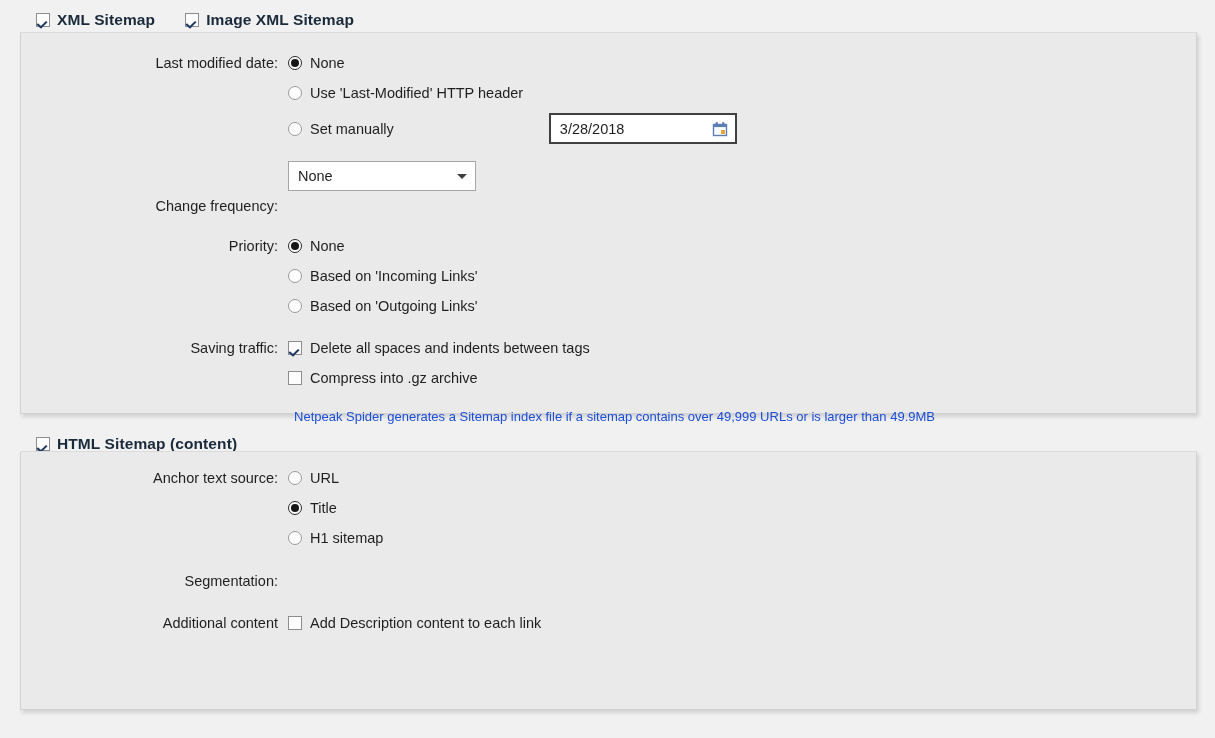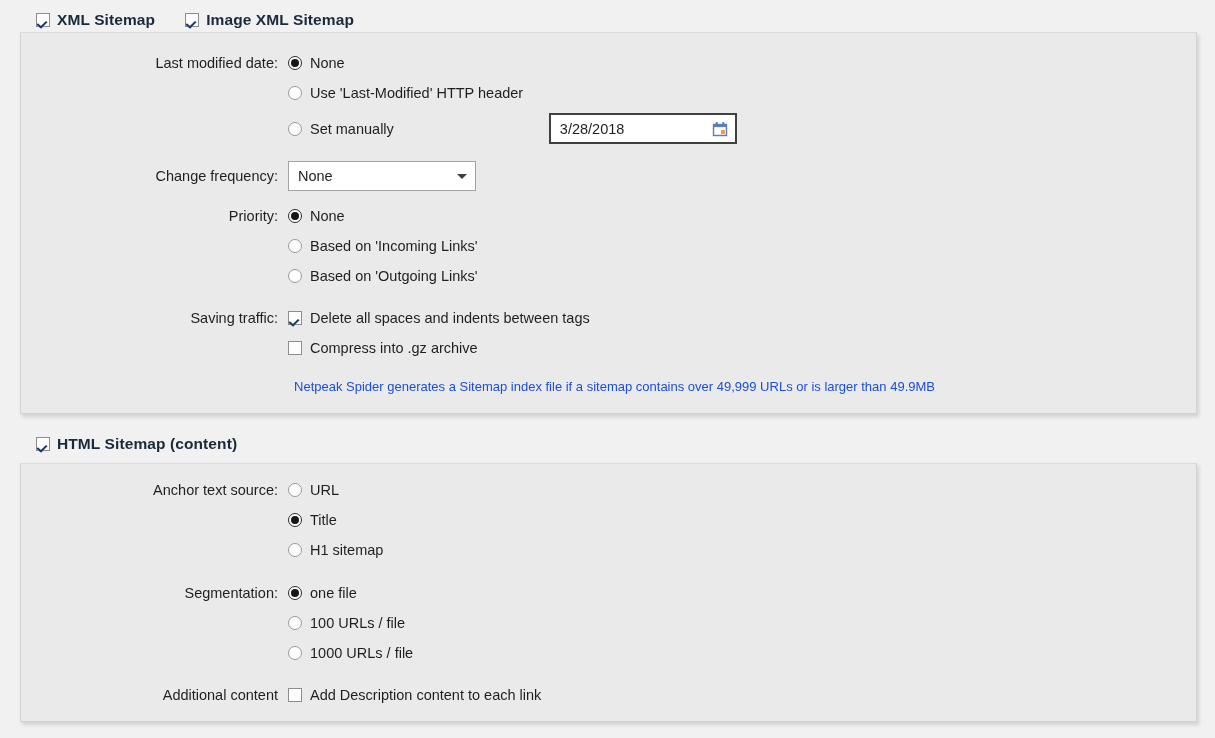--- a/index.html
+++ b/index.html
@@ -79,21 +79,21 @@
   .panel {
     position: absolute;
     left: 20px;
     width: 1177px;
     background: #eaeaea;
     border: 1px solid #d2d2d2;
     border-top-color: #dcdcdc;
     box-shadow: 2px 3px 4px rgba(0,0,0,0.13);
   }
   #panel-xml   { top: 32px;  height: 382px; }
-  #panel-html  { top: 463px; height: 259px; }
+  #panel-html  { top: 451px; height: 259px; }
 
   
   .row {
     display: flex;
     align-items: flex-start;
     margin-top: 0;
   }
   .row-label {
     width: 267px;
     text-align: right;
@@ -210,21 +210,21 @@
               <rect x="10.2" y="1.2" width="2.2" height="3" fill="#5b7fb5"></rect>
               <rect x="9" y="9" width="4" height="4" fill="#e8a33d"></rect>
             </svg>
           </span>
         </span>
       </div>
     </div>
   </div>
 
   <div class="row" style="margin-top:17px;">
-    <div class="row-label" style="line-height:30px;">Change frequency:</div>
+    <div class="row-label" style="line-height:30px;margin-top:30px;">Change frequency:</div>
     <div class="row-body">
       <div class="dropdown">
         <span class="dd-value">None</span>
         <span class="dd-arrow"></span>
       </div>
     </div>
   </div>
 
   <div class="row" style="margin-top:15px;">
     <div class="row-label">Priority:</div>
@@ -283,34 +283,20 @@
       </div>
       <div class="opt">
         <span class="rb"></span>
         <span class="opt-label">H1 sitemap</span>
       </div>
     </div>
   </div>
 
   <div class="row" style="margin-top:23px;">
     <div class="row-label">Segmentation:</div>
-    <div class="row-body">
-      <div class="opt">
-        <span class="rb selected"></span>
-        <span class="opt-label">one file</span>
-      </div>
-      <div class="opt">
-        <span class="rb"></span>
-        <span class="opt-label">100 URLs / file</span>
-      </div>
-      <div class="opt">
-        <span class="rb"></span>
-        <span class="opt-label">1000 URLs / file</span>
-      </div>
-    </div>
   </div>
 
   <div class="row" style="margin-top:22px;">
     <div class="row-label">Additional content</div>
     <div class="row-body">
       <div class="opt">
         <span class="cb"></span>
         <span class="opt-label">Add Description content to each link</span>
       </div>
     </div>

